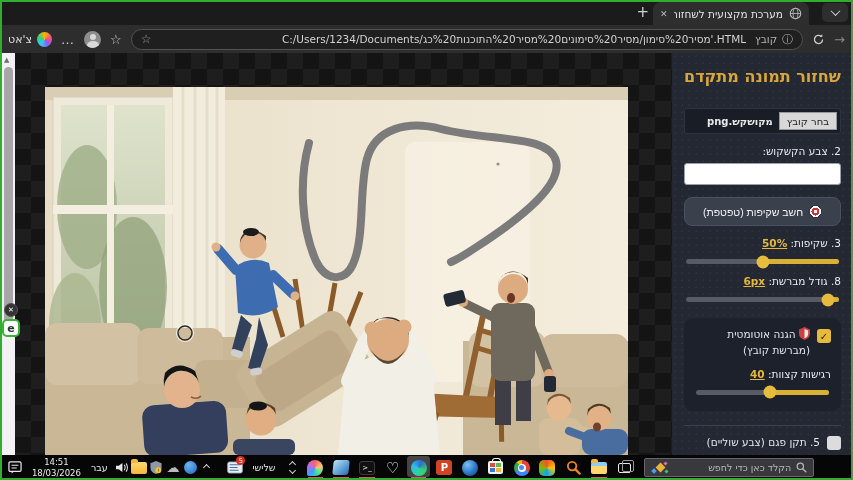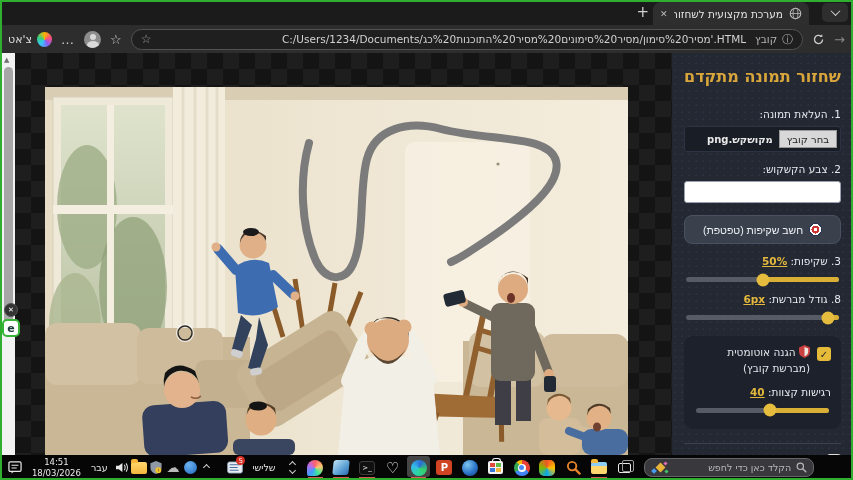--- a/index.html
+++ b/index.html
@@ -118,21 +118,21 @@
   .i-chrome:after { content:""; position:absolute; inset:5.5px; border-radius:50%; background:#4a8af4; }
   .i-copilot { width:16px; height:16px; border-radius:5px;
     background:conic-gradient(#f35325,#ffc300,#05a6f0,#7fba00,#f35325); }
   .i-folder { width:16px; height:12px; background:linear-gradient(#ffd76e,#f5b73c); border-radius:2px; position:relative; }
   .i-folder:before { content:""; position:absolute; top:-3px; left:0; width:7px; height:4px;
     background:#f5b73c; border-radius:2px 2px 0 0; }
   .i-folder.explorer { background:linear-gradient(#8ecdf5 0 30%,#ffd76e 30%); }
   .i-taskview { width:13px; height:10px; border:1.5px solid #e8e8e8; border-radius:2px; position:relative; }
   .i-taskview:before { content:""; position:absolute; top:-4px; left:3px; right:-4px; height:10px;
     border:1.5px solid #9a9a9a; border-radius:2px; }
-  .searchbox { width:178px; height:19px; background:#39393d; border:1px solid #66666a; border-radius:8px;
+  .searchbox { width:178px; height:19px; background:#39393d; border:1px solid #66666a; border-radius:2px;
     display:flex; direction:rtl; align-items:center; padding:0 6px; gap:5px; margin:0 6px; }
   .search-text { color:#b9b9b9; font-size:9.5px; flex:1; text-align:right; white-space:nowrap; overflow:hidden; }
   .sparkles { position:relative; width:20px; height:14px; flex:0 0 auto; }
   .spark { position:absolute; transform:rotate(45deg); }
   .spark.s1 { width:7px; height:7px; background:#e8b53a; left:6px; top:3px; }
   .spark.s2 { width:4px; height:4px; background:#4a9df0; left:1px; top:8px; }
   .spark.s3 { width:3px; height:3px; background:#3fc46a; left:14px; top:9px; }
   .spark.s4 { width:3px; height:3px; background:#e06ab0; left:13px; top:1px; }
   .start-btn { width:30px; display:grid; grid-template-columns:7px 7px; grid-template-rows:7px 7px; gap:1.5px;
     align-content:center; justify-content:center; }
@@ -331,21 +331,20 @@
         <g>
           <circle cx="140" cy="246" r="8.5" fill="none" stroke="#ffffff" stroke-width="1.2" opacity="0.7"></circle>
           <circle cx="140" cy="246" r="7" fill="none" stroke="#2b2b2b" stroke-width="1.4"></circle>
         </g>
       </svg>
     </div>
 
     <aside class="sidebar">
       <div class="sb-title">שחזור תמונה מתקדם</div>
 
-      <div class="step-label">1. העלאת תמונה:</div>
       <div class="file-row">
         <span class="file-btn">בחר קובץ</span>
         <span class="file-name">מקושקש.png</span>
       </div>
 
       <div class="step-label">2. צבע הקשקוש:</div>
       <div class="color-swatch"></div>
 
       <button class="calc-btn">
         <span class="target-icon"></span>

